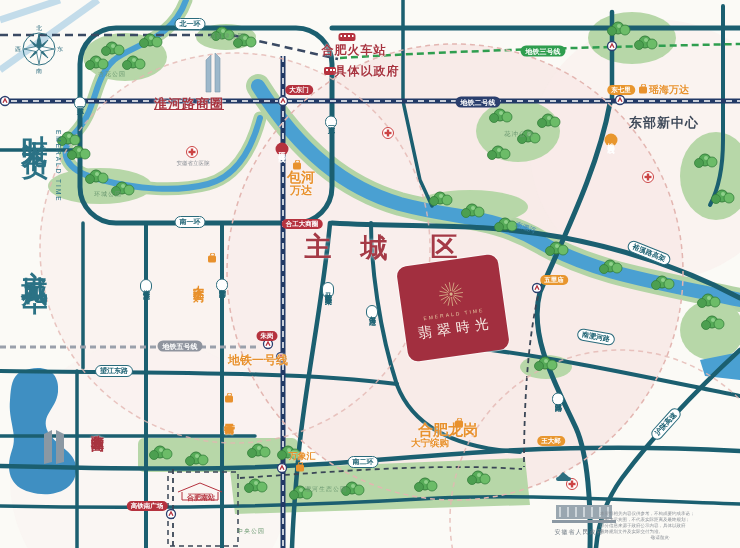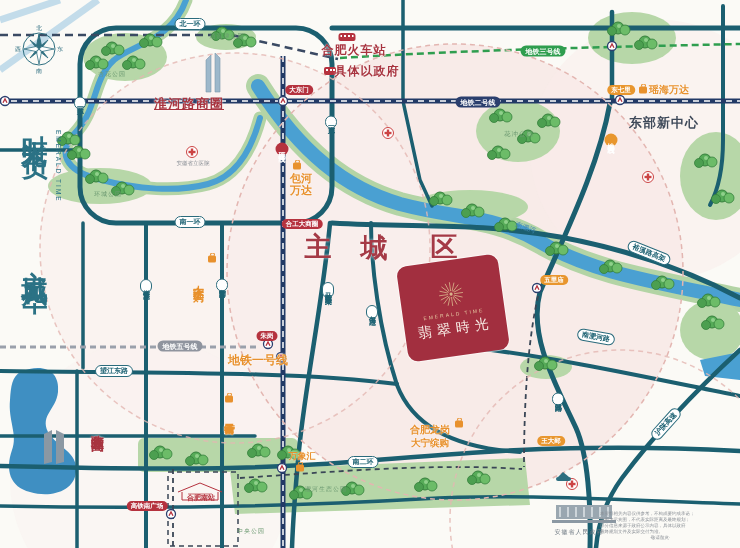--- a/index.html
+++ b/index.html
@@ -312,33 +312,33 @@
 <div class="lbl pill v" style="left:222px;top:285px;">宁国路</div>
 <div class="lbl pill v" style="left:328px;top:290px;">马鞍山路高架</div>
 <div class="lbl pill v" style="left:372px;top:312px;">包河大道</div>
 <div class="lbl pill" style="left:114px;top:371px;">望江东路</div>
 <div class="lbl pill" style="left:649px;top:253px;transform:translate(-50%,-50%) rotate(22deg);">裕溪路高架</div>
 <div class="lbl pill" style="left:596px;top:337px;transform:translate(-50%,-50%) rotate(10deg);">南淝河路</div>
 <div class="lbl pill v" style="left:558px;top:399px;">郎溪路</div>
 <div class="lbl pill" style="left:666px;top:424px;transform:translate(-50%,-50%) rotate(-48deg);">沪陕高速</div>
 
 <span class="bag" style="left:297px;top:166px;"></span>
-<div class="lbl mall" style="left:301px;top:178px;font-size:11px;">包河</div>
+<div class="lbl mall" style="left:301px;top:178px;font-size:14px;">包河</div>
 <div class="lbl mall" style="left:301px;top:190px;font-size:11px;">万达</div>
 <span class="bag" style="left:643px;top:90px;"></span>
 <div class="lbl mall" style="left:669px;top:90px;font-size:10px;">瑶海万达</div>
 <div class="lbl mall" style="left:258px;top:360px;font-size:12px;">地铁一号线</div>
 <span class="bag" style="left:212px;top:259px;"></span>
 <div class="lbl mall v" style="left:198px;top:280px;font-size:11px;letter-spacing:2px;">大宁缤购</div>
 <span class="bag" style="left:229px;top:399px;"></span>
 <div class="lbl mall v" style="left:229px;top:414px;font-size:11px;">罍街</div>
 <span class="bag" style="left:229px;top:430px;"></span>
 <div class="lbl mall" style="left:302px;top:456px;font-size:9px;">万象汇</div>
 <span class="bag" style="left:300px;top:468px;"></span>
-<div class="lbl mall" style="left:430px;top:430px;font-size:10px;">合肥龙岗</div>
+<div class="lbl mall" style="left:448px;top:430px;font-size:15px;">合肥龙岗</div>
 <div class="lbl mall" style="left:430px;top:443px;font-size:9.5px;">大宁缤购</div>
 <span class="bag" style="left:459px;top:424px;"></span>
 
 <div class="lbl park-t" style="left:112px;top:74px;">杏花公园</div>
 <div class="lbl park-t" style="left:227px;top:36px;">逍遥津公园</div>
 <div class="lbl park-t" style="left:108px;top:194px;">环城公园</div>
 <div class="lbl park-t" style="left:519px;top:134px;font-size:6.5px;">花冲公园</div>
 <div class="lbl park-t" style="left:326px;top:489px;">淝河生态公园</div>
 <div class="lbl park-t" style="left:251px;top:531px;">中央公园</div>
 

